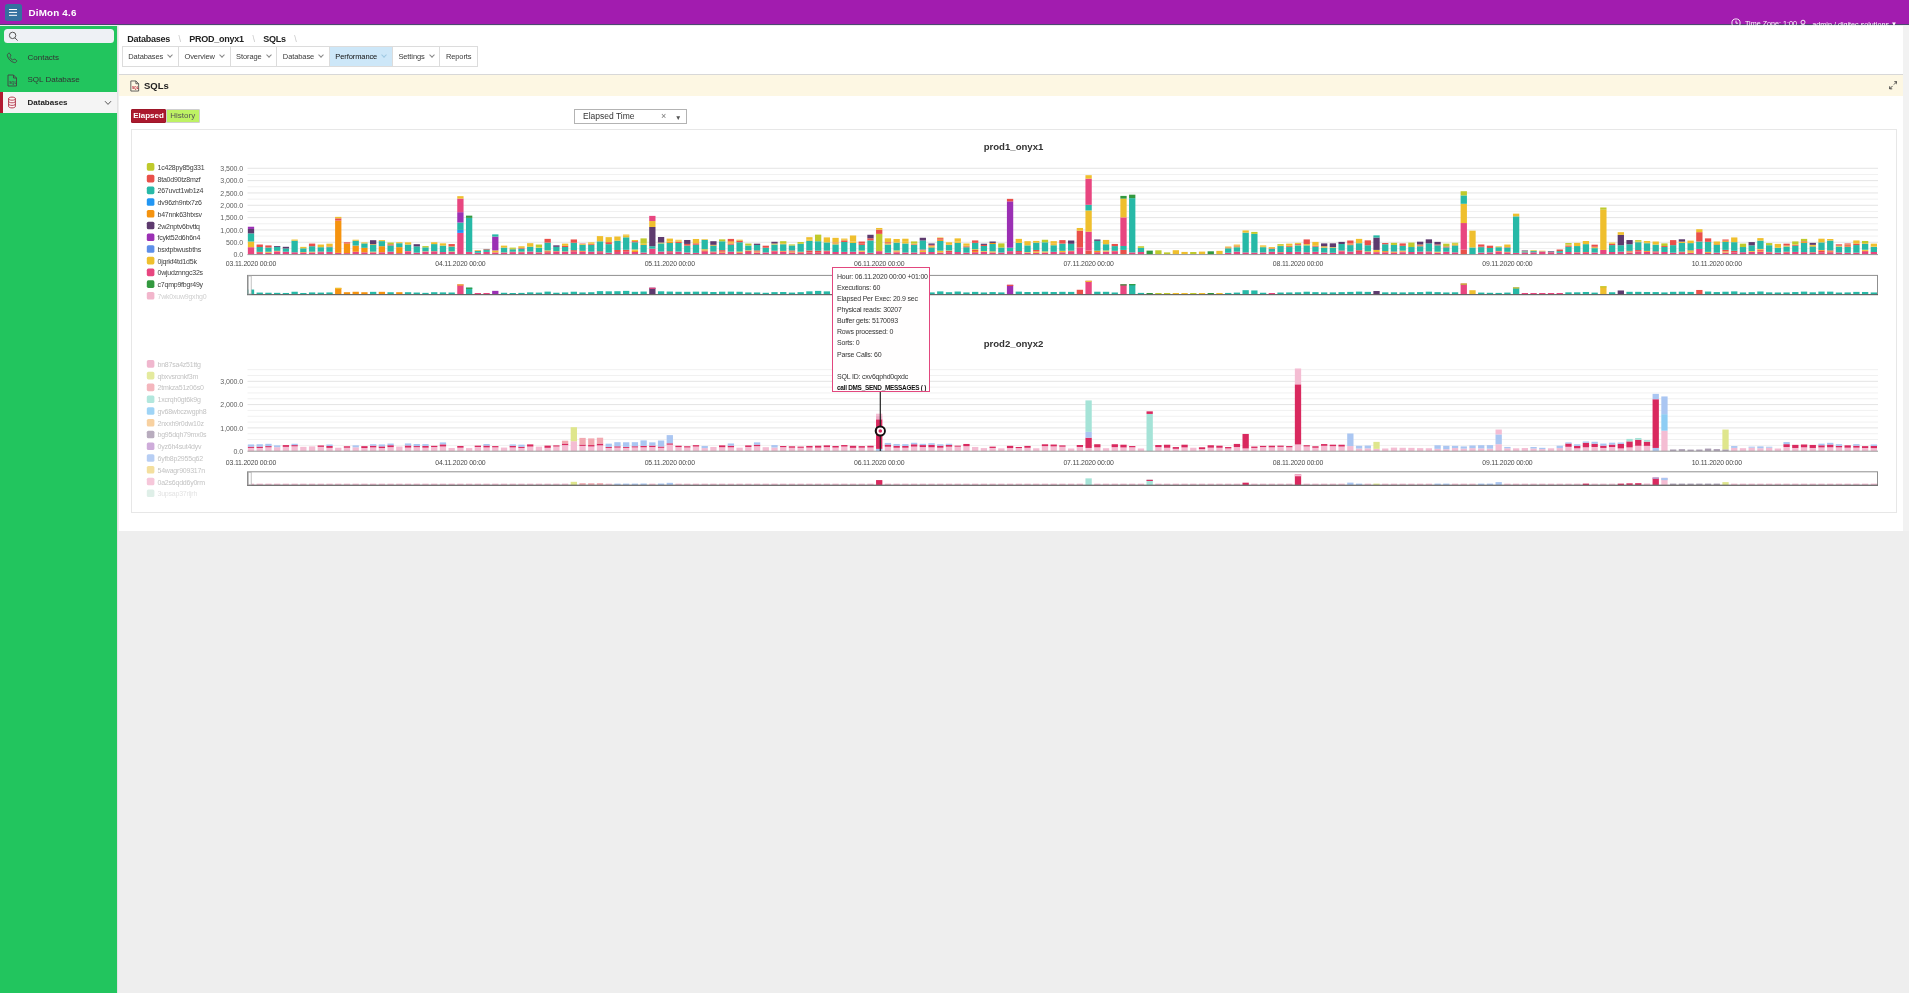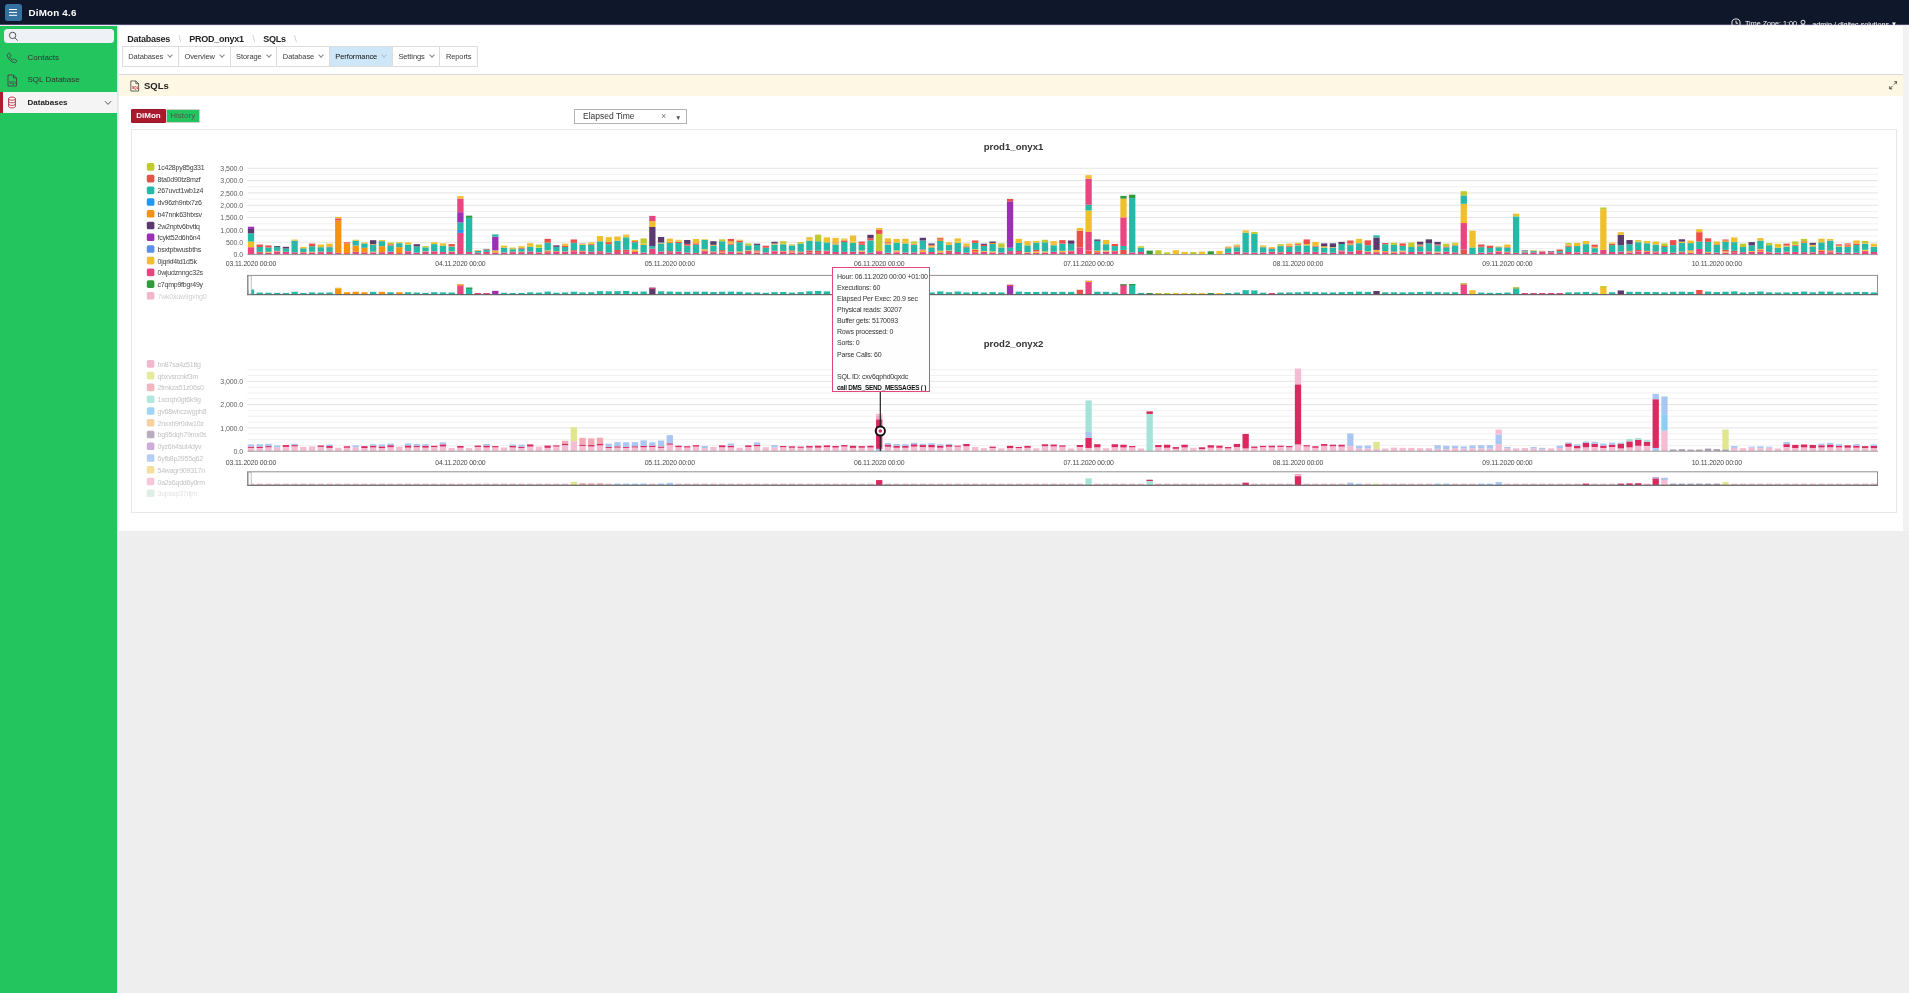--- a/index.html
+++ b/index.html
@@ -1,16 +1,16 @@
 <!DOCTYPE html>
 <html><head><meta charset="utf-8"><style>
 *{margin:0;padding:0;box-sizing:border-box}
 html,body{width:1909px;height:993px;overflow:hidden;background:#eee;
  font-family:"Liberation Sans",sans-serif;-webkit-font-smoothing:antialiased}
-#topbar{position:absolute;left:0;top:0;width:1909px;height:24.5px;background:#0f172a;border-bottom:1.5px solid #4c4870}
+#topbar{position:absolute;left:0;top:0;width:1909px;height:24.5px;background:#a21caf;border-bottom:1.5px solid #4c4870}
 #menubtn{position:absolute;left:4.5px;top:3.5px;width:17px;height:17px;background:#35719f;border-radius:2.5px}
 #menubtn i{position:absolute;left:4.5px;top:5px;width:8px;height:1.3px;background:#fff;
  box-shadow:0 2.9px 0 #fff,0 5.8px 0 #fff}
 #brand{position:absolute;left:28.5px;top:6.5px;color:#fff;font-size:9.8px;font-weight:bold;letter-spacing:.2px}
 .tbr{position:absolute;top:12px;height:42px;color:#fff;font-size:7.2px;line-height:24.5px}
 #sidebar{position:absolute;left:0;top:26px;width:118px;height:967px;background:#22c55e;border-right:1px solid #e2e2e2}
 #search{position:absolute;left:4px;top:2.5px;width:110px;height:14.5px;background:#eef1f5;border-radius:3.5px}
 .mi{position:absolute;left:0;width:117px;height:21.5px;font-size:8px;color:#333;line-height:21.5px}
 .mi .lbl{position:absolute;left:27.5px;top:0}
 .mi.sel{background:#f4f4f4;font-weight:bold;color:#222}
@@ -23,21 +23,21 @@
  font-size:7.5px;color:#3a3a3a;line-height:19.5px;padding:0 5.6px;white-space:nowrap;letter-spacing:-0.1px}
 .tab:first-child{border-left:1px solid #dcdcdc}
 .tab .cv{display:inline-block;width:4px;height:4px;border-right:1.1px solid #888;border-bottom:1.1px solid #888;transform:rotate(45deg);margin-left:5px;vertical-align:2.5px}
 .tab.act{background:#cde7f8;font-weight:normal;color:#111}
 .tab.act .cv{border-color:#9ec9e2}
 #band{position:absolute;left:0;top:47.5px;width:100%;height:22.2px;background:#fdf7e3;border-top:1.6px solid #d8d8d8;
  font-size:9.5px;font-weight:bold;color:#222;line-height:22px}
 #band .bt{position:absolute;left:25px;top:0}
 #recent{position:absolute;left:12px;top:83px;width:35px;height:13.5px;background:#ab192e;border:1px solid #9d1628;
  color:#fff;font-size:8px;font-weight:bold;text-align:center;line-height:12.5px;border-radius:1px}
-#history{position:absolute;left:47px;top:83px;width:33.5px;height:13.5px;background:#22c55e;border:1px solid #cfcfcf;
+#history{position:absolute;left:47px;top:83px;width:33.5px;height:13.5px;background:#bef264;border:1px solid #cfcfcf;
  color:#555;font-size:8px;text-align:center;line-height:12.5px;border-radius:1px}
 #seldd{position:absolute;left:455px;top:83px;width:113px;height:14.5px;border:1px solid #b3b3b3;border-radius:0;
  background:#fff;font-size:8.5px;color:#333;line-height:13.5px}
 #seldd .t{position:absolute;left:8px}
 #seldd .x{position:absolute;left:86px;color:#777;font-size:9px}
 #seldd .c{position:absolute;left:100px;color:#555;font-size:6.5px;top:0.5px}
 #card{position:absolute;left:11.6px;top:102.6px;width:1766px;height:384px;border:1px solid #e7e7e7;background:#fff}
 #gray{position:absolute;left:119px;top:531px;width:1790px;height:462px;background:#eeeeee}
 #sbr{position:absolute;right:0;top:26px;width:6px;height:505px;background:#f2f2f2}
 #charts{position:absolute;left:0;top:0}
@@ -118,21 +118,21 @@
   <svg width="11" height="12" viewBox="0 0 12 13" style="position:absolute;left:10px;top:5px">
         <path d="M2 1 H7.5 L10.5 4 V12 H2 Z" fill="none" stroke="#444" stroke-width="0.9"></path>
         <path d="M7.5 1 V4 H10.5" fill="none" stroke="#444" stroke-width="0.9"></path>
         <text x="3.2" y="10.3" font-size="3.6" fill="#b11a31" font-family="Liberation Sans,sans-serif" font-weight="bold">SQL</text>
       </svg>
   <span class="bt">SQLs</span>
   <svg id="expand" viewBox="0 0 9 9">
         <path d="M5.2 3.8 L8.2 0.8 M5.6 0.7 L8.3 0.7 L8.3 3.4 M3.8 5.2 L0.8 8.2 M0.7 5.6 L0.7 8.3 L3.4 8.3" fill="none" stroke="#333" stroke-width="0.9"></path>
       </svg>
  </div>
- <div id="recent">DiMon</div>
+ <div id="recent">Elapsed</div>
  <div id="history">History</div>
  <div id="seldd">
       <span class="t">Elapsed Time</span>
       <span class="x">×</span>
       <span class="c">▼</span>
     </div>
  <div id="card"></div>
 </div>
 <div id="gray"></div>
 <div id="sbr"></div>

